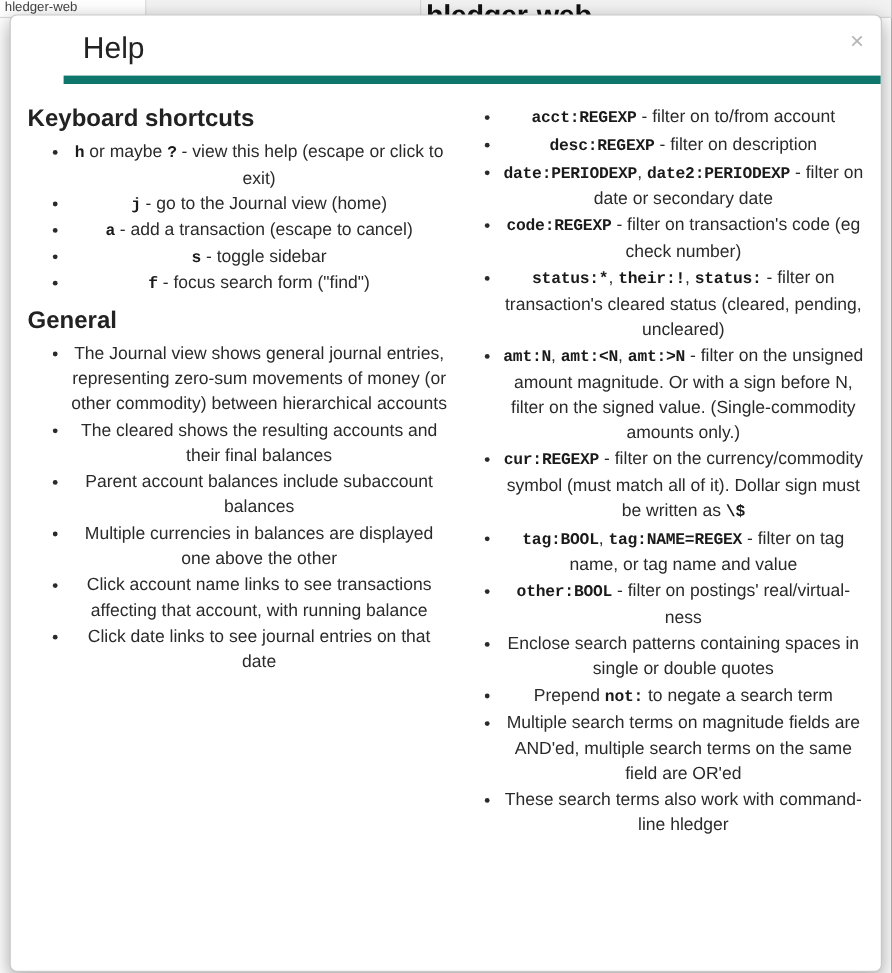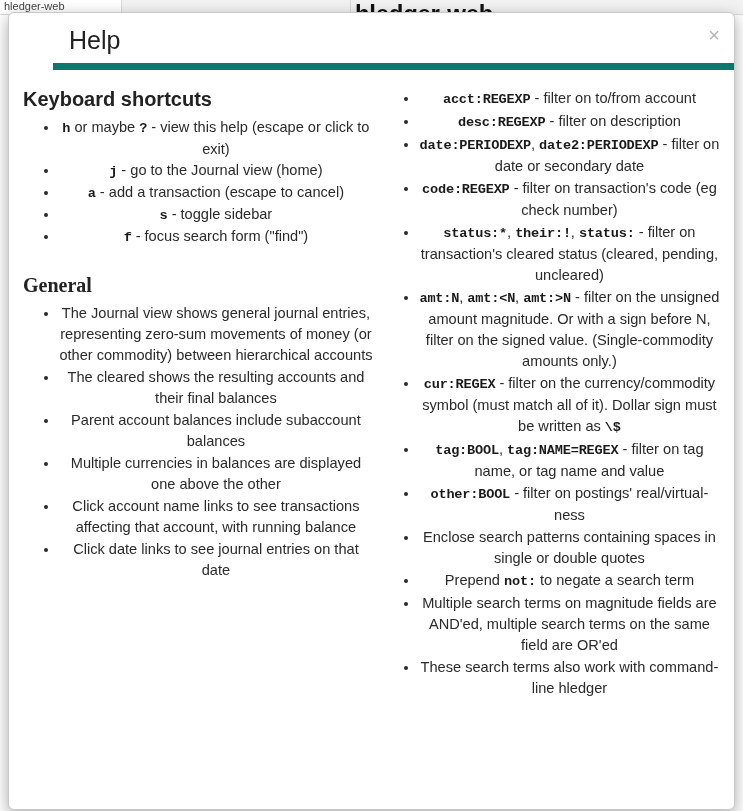--- a/index.html
+++ b/index.html
@@ -117,22 +117,21 @@
   .col-left { width: 368px; padding-right: 10px; }
   .col-right { width: 345px; }
 
   h4.section {
     font-size: 20px;
     color: #222;
     margin: 0 0 6px 0;
     font-weight: bold;
   }
   h4.section.second {
-    margin-top: 26px;
-    font-family: Liberation Serif, serif;
+    margin-top: 8px;
   }
   ul.bullets {
     margin: 0;
     padding-left: 36px;
     list-style-type: disc;
   }
   ul.bullets li {
     font-size: 14.6px;
     color: #2a2a2a;
     line-height: 21px;
@@ -185,21 +184,21 @@
         </ul>
     </div>
     <div class="col col-right">
       <ul class="bullets" id="list-right-0">
           <li><code>acct:REGEXP</code> - filter on to/from account</li>
           <li><code>desc:REGEXP</code> - filter on description</li>
           <li><code>date:PERIODEXP</code>, <code>date2:PERIODEXP</code> - filter on date or secondary date</li>
           <li><code>code:REGEXP</code> - filter on transaction's code (eg check number)</li>
           <li><code>status:*</code>, <code>their:!</code>, <code>status:</code> - filter on transaction's cleared status (cleared, pending, uncleared)</li>
           <li><code>amt:N</code>, <code>amt:&lt;N</code>, <code>amt:&gt;N</code> - filter on the unsigned amount magnitude. Or with a sign before N, filter on the signed value. (Single-commodity amounts only.)</li>
-          <li><code>cur:REGEX</code> - filter on the currency/commodity symbol (must match all of it). Dollar sign must be written as <code>\$</code></li>
+          <li><code>cur:REGEXP</code> - filter on the currency/commodity symbol (must match all of it). Dollar sign must be written as <code>\$</code></li>
           <li><code>tag:BOOL</code>, <code>tag:NAME=REGEX</code> - filter on tag name, or tag name and value</li>
           <li><code>other:BOOL</code> - filter on postings' real/virtual-ness</li>
           <li>Enclose search patterns containing spaces in single or double quotes</li>
           <li>Prepend <code>not:</code> to negate a search term</li>
           <li>Multiple search terms on magnitude fields are AND'ed, multiple search terms on the same field are OR'ed</li>
           <li>These search terms also work with command-line hledger</li>
         </ul>
     </div>
   </div>
 </div>

